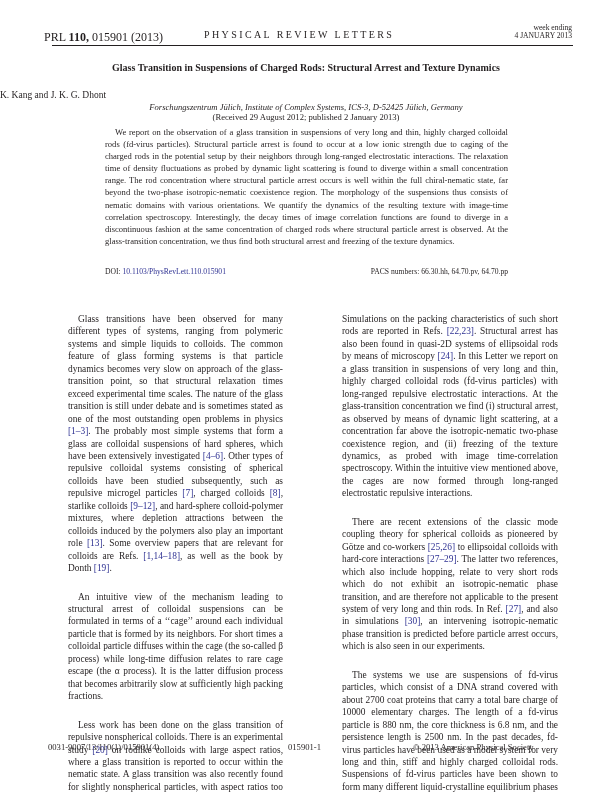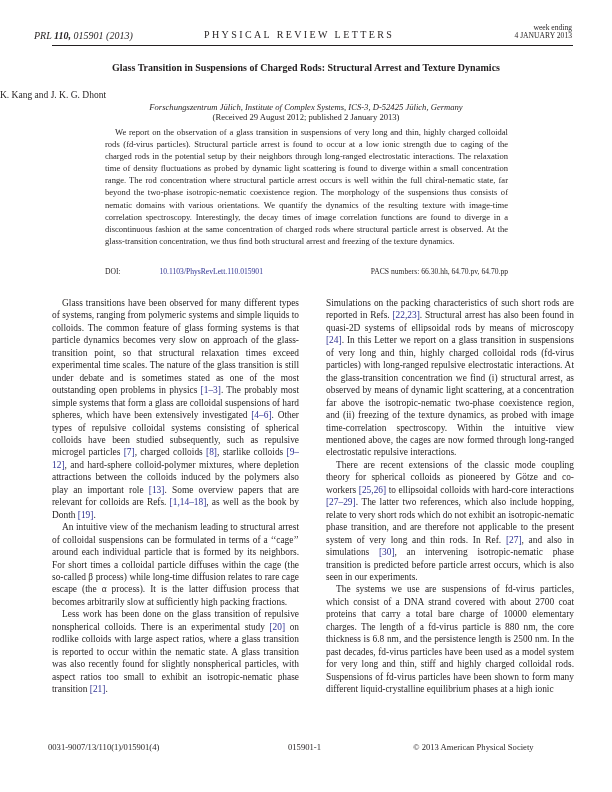--- a/index.html
+++ b/index.html
@@ -1,34 +1,34 @@
 <!DOCTYPE html>
 <html><head>
 <meta charset="utf-8">
 <style>
   html, body { margin: 0; padding: 0; background: #ffffff; }
   body { width: 612px; height: 792px; position: relative; overflow: hidden;
          font-family: "Liberation Serif", "DejaVu Serif", serif; color: #231f20; }
   .abs { position: absolute; }
-  .hdr-left { left: 34px; top: 30px; font-size: 10px; font-style: italic; }
+  .hdr-left { left: 44px; top: 30px; font-size: 12px; }
   .hdr-left b { font-weight: bold; }
   .hdr-center { left: 204px; top: 29px; font-size: 10px; letter-spacing: 2.4px; }
   .hdr-right { right: 40px; top: 24px; font-size: 7.6px; text-align: right; line-height: 8.4px; }
   .rule { left: 52px; top: 45px; width: 521px; height: 0; border-top: 1.4px solid #231f20; }
   .title { left: 0; width: 612px; top: 62px; text-align: center; font-weight: bold; font-size: 10px; }
   .authors { left: 0; width: 612px; top: 90px; font-size: 9.5px; }
   .affil { left: 0; width: 612px; top: 102px; text-align: center; font-style: italic; font-size: 8.6px; }
   .received { left: 0; width: 612px; top: 112px; text-align: center; font-size: 8.6px; }
   .abstract { left: 105px; width: 403px; top: 126px; font-size: 8.55px; line-height: 12.1px;
               text-align: justify; text-indent: 10px; }
   .doi { left: 105px; top: 267px; font-size: 7.6px; }
-  .doi a { color: #2e3192; text-decoration: none; margin-left: 37px; }
+  .doi a { color: #2e3192; text-decoration: none; }
   .pacs { right: 104px; top: 267px; font-size: 7.6px; }
   .col { font-size: 9.4px; line-height: 12.45px; text-align: justify; width: 247px; }
-  .col p { margin: 0; text-indent: 10px; }
+  .col p { margin: 16px; text-indent: 10px; }
   .col p.noindent { text-indent: 0; }
   .colL { left: 52px; top: 297px; }
   .colR { left: 326px; top: 297px; width: 248px; }
   .ref { color: #2e3192; }
   .ftr { top: 742px; font-size: 8.6px; }
   .ftr-left { left: 48px; }
   .ftr-center { left: 288px; }
   .ftr-right { left: 413px; }
 </style>
 </head>

